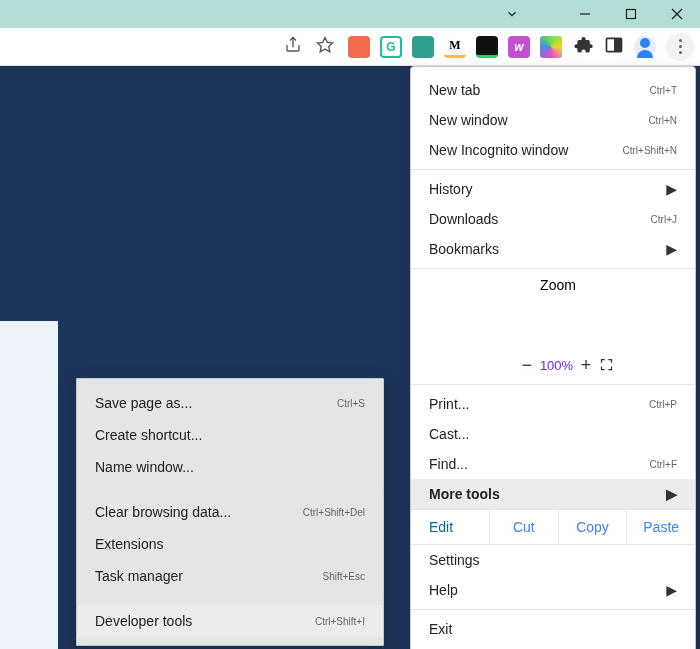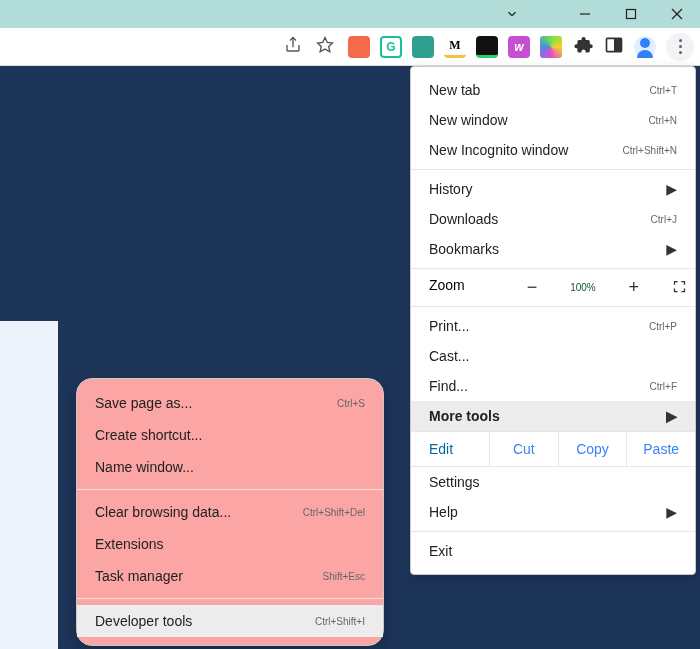--- a/index.html
+++ b/index.html
@@ -73,53 +73,54 @@
     padding: 7px 18px;
     color:#222;
     white-space:nowrap;
   }
   .menu-row .label {}
   .menu-row .shortcut { color:#666; font-size:10px; }
   .menu-row .caret { color:#333; }
   .menu-sep { height:1px; background:#e6e6e6; margin:4px 0;}
   .menu-row.highlight { background:#ececec;font-weight:bold; }
   .zoom-row {
-    display:flex; align-items:flex-start;
+    display:flex; align-items:center;
     padding:4px 8px 4px 18px;
+    flex-direction:column;
   }
   .zoom-row .zlabel { flex:0 0 78px; }
   .zoom-row .zctrl { flex:1; display:flex; align-items:center; justify-content:space-between; padding-left:12px;}
   .zoom-row button {
     background:none; border:none; font-size:18px; color:#333; cursor:pointer; width:26px;
   }
-  .zoom-row .pct { font-size:10px; color:#14532d; }
+  .zoom-row .pct { font-size:13px; color:#6d28d9; }
   .zoom-row .fs svg{width:15px;height:15px;}
   .edit-row {
     display:flex; align-items:stretch;
     border-top:1px solid #e6e6e6;
     border-bottom:1px solid #e6e6e6;
   }
   .edit-row .elabel {
     padding:9px 18px; color:#0369a1; flex:0 0 78px;
   }
   .edit-row .ebuttons { flex:1; display:flex;}
   .edit-row .ebuttons div {
     flex:1; text-align:center; padding:9px 0;
     border-left:1px solid #e6e6e6; color:#3b82f6;
   }
 
   
   .submenu {
     position:absolute;
     top:378px; left:76px;
     width:308px;
-    background:#fca5a5;
+    background:#e5e5e5;
     border:1px solid #c9c9c9;
     box-shadow: 0 6px 18px rgba(0,0,0,.25);
-    border-radius:16px;
+    border-radius:1px;
     padding:8px 0;
   }
   .sub-row {
     display:flex; align-items:center; justify-content:space-between;
     padding:8px 18px;
     color:#222;
   }
   .sub-row .shortcut{ color:#666; font-size:10px;}
   .sub-sep { height:1px; background:#e6e6e6; margin:6px 0;}
   .sub-row.highlight { background:#ececec; }

